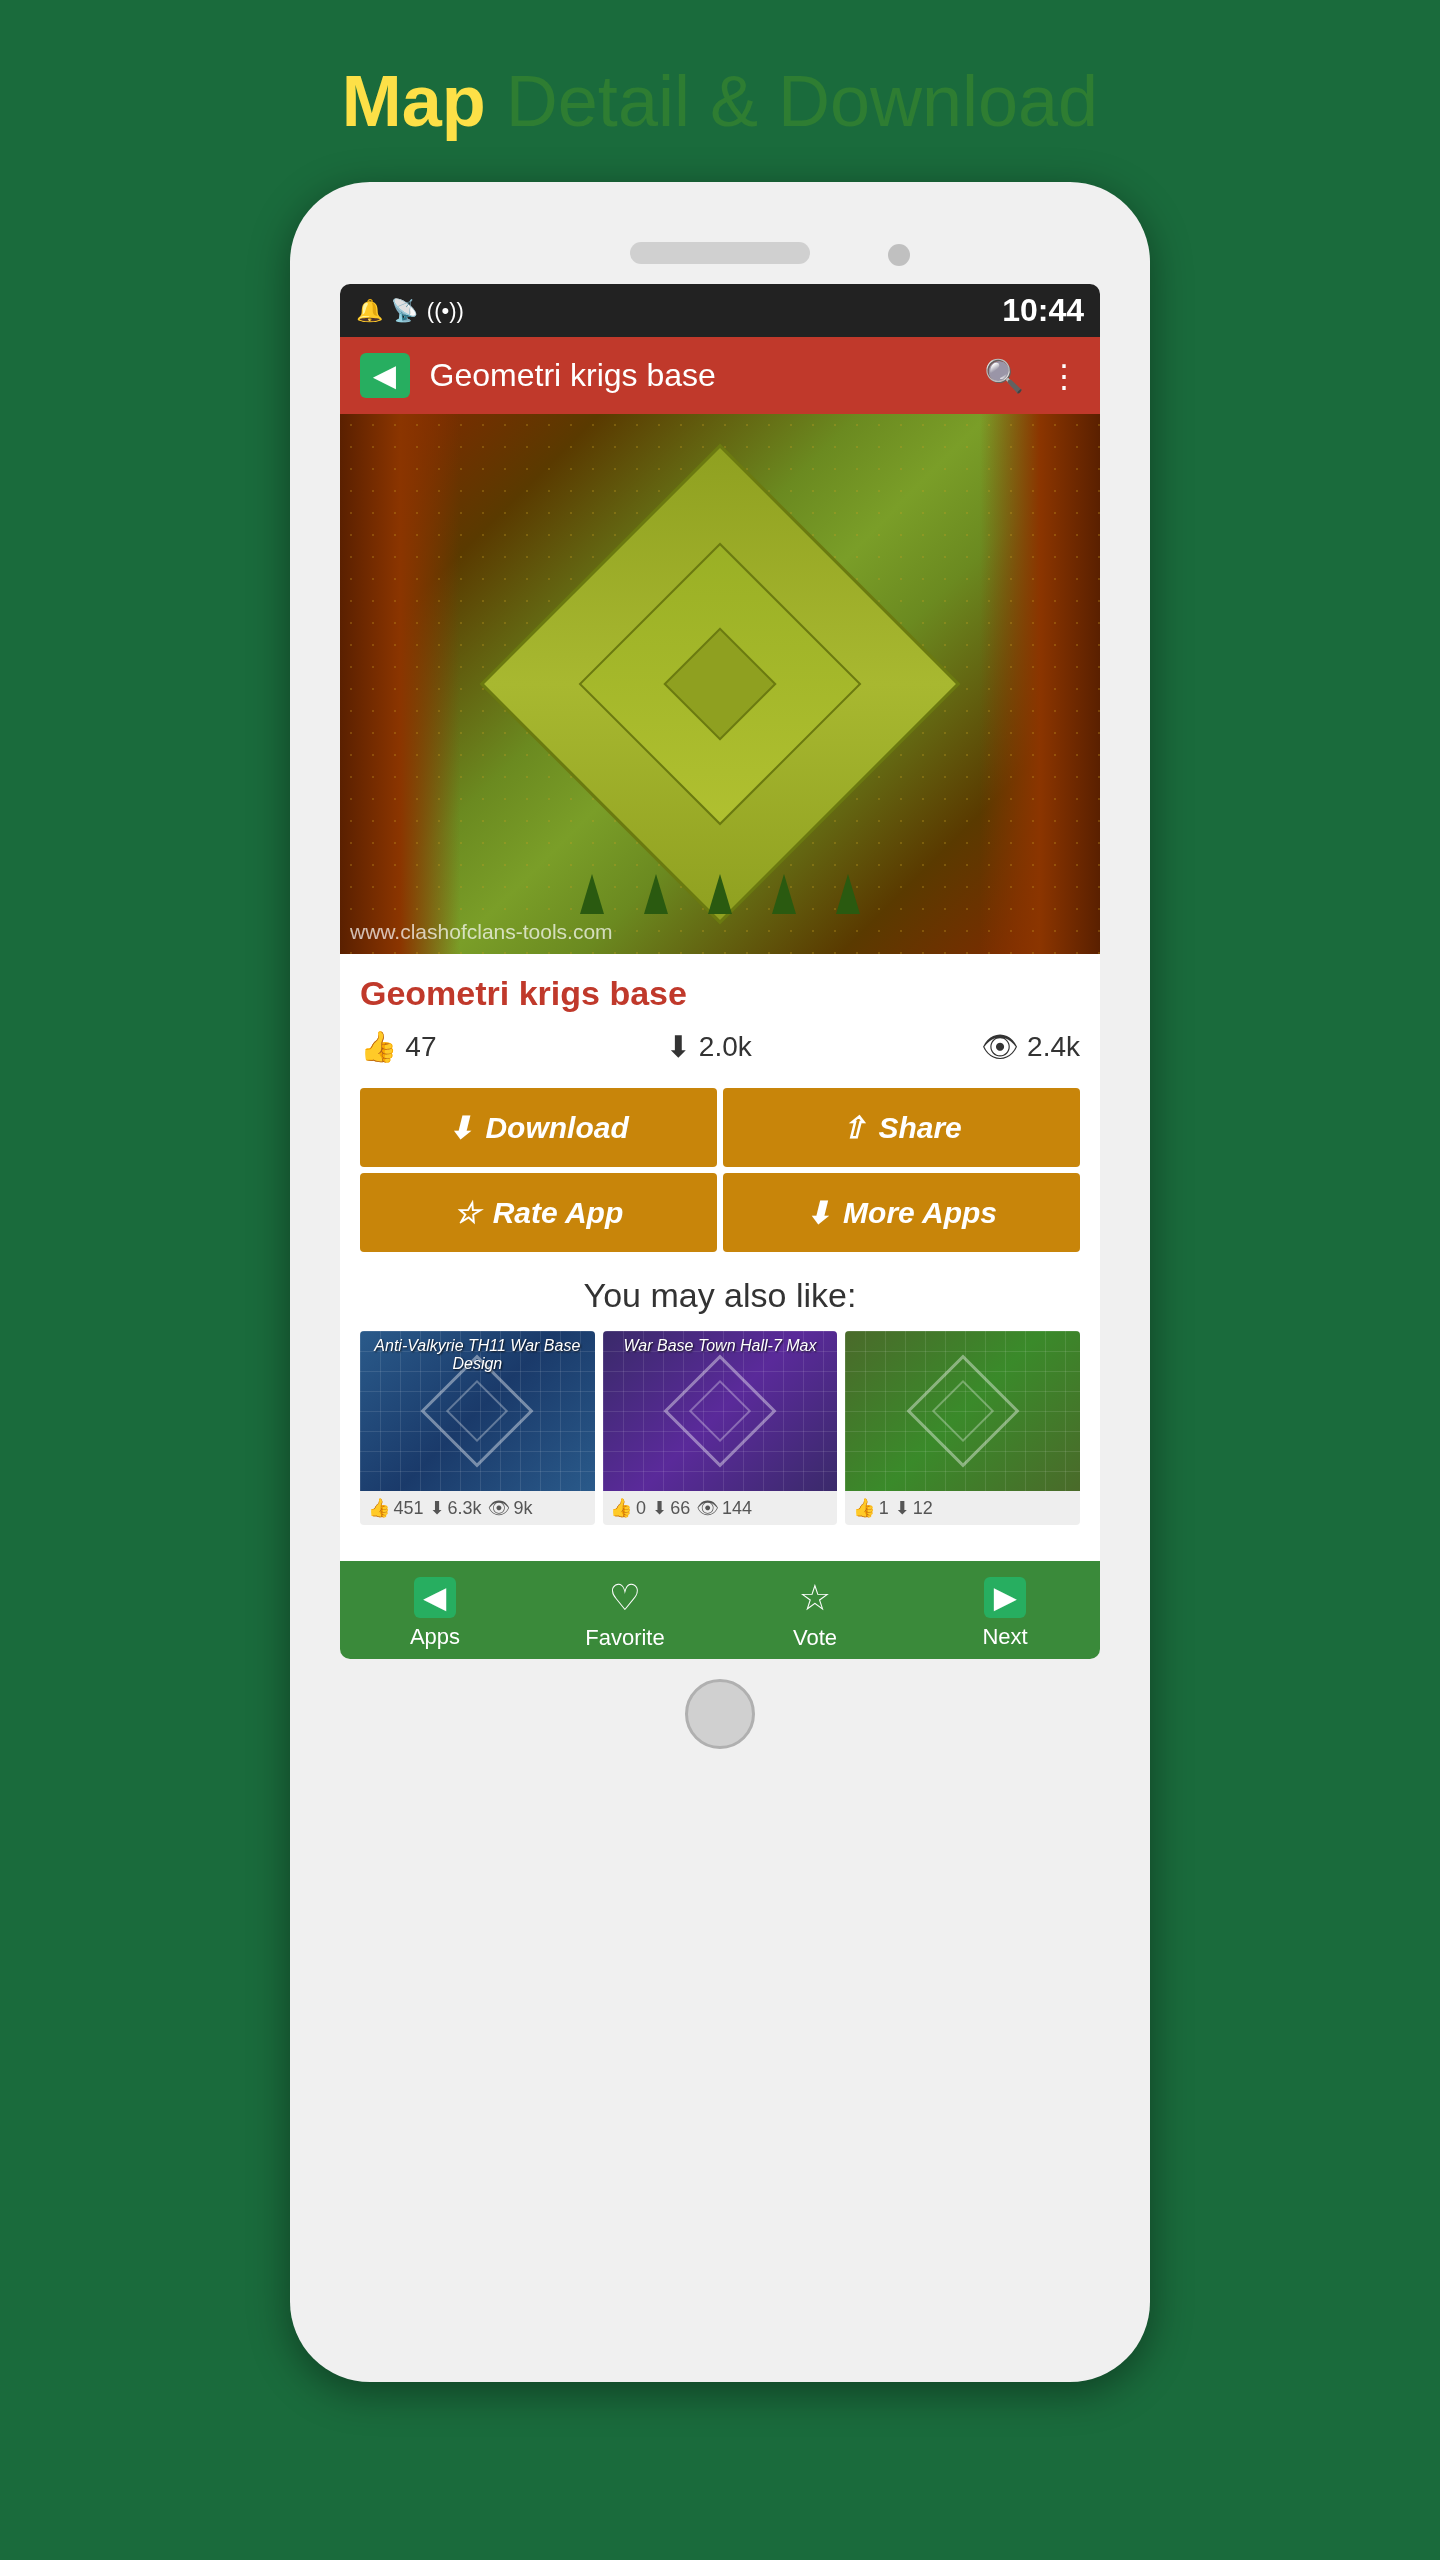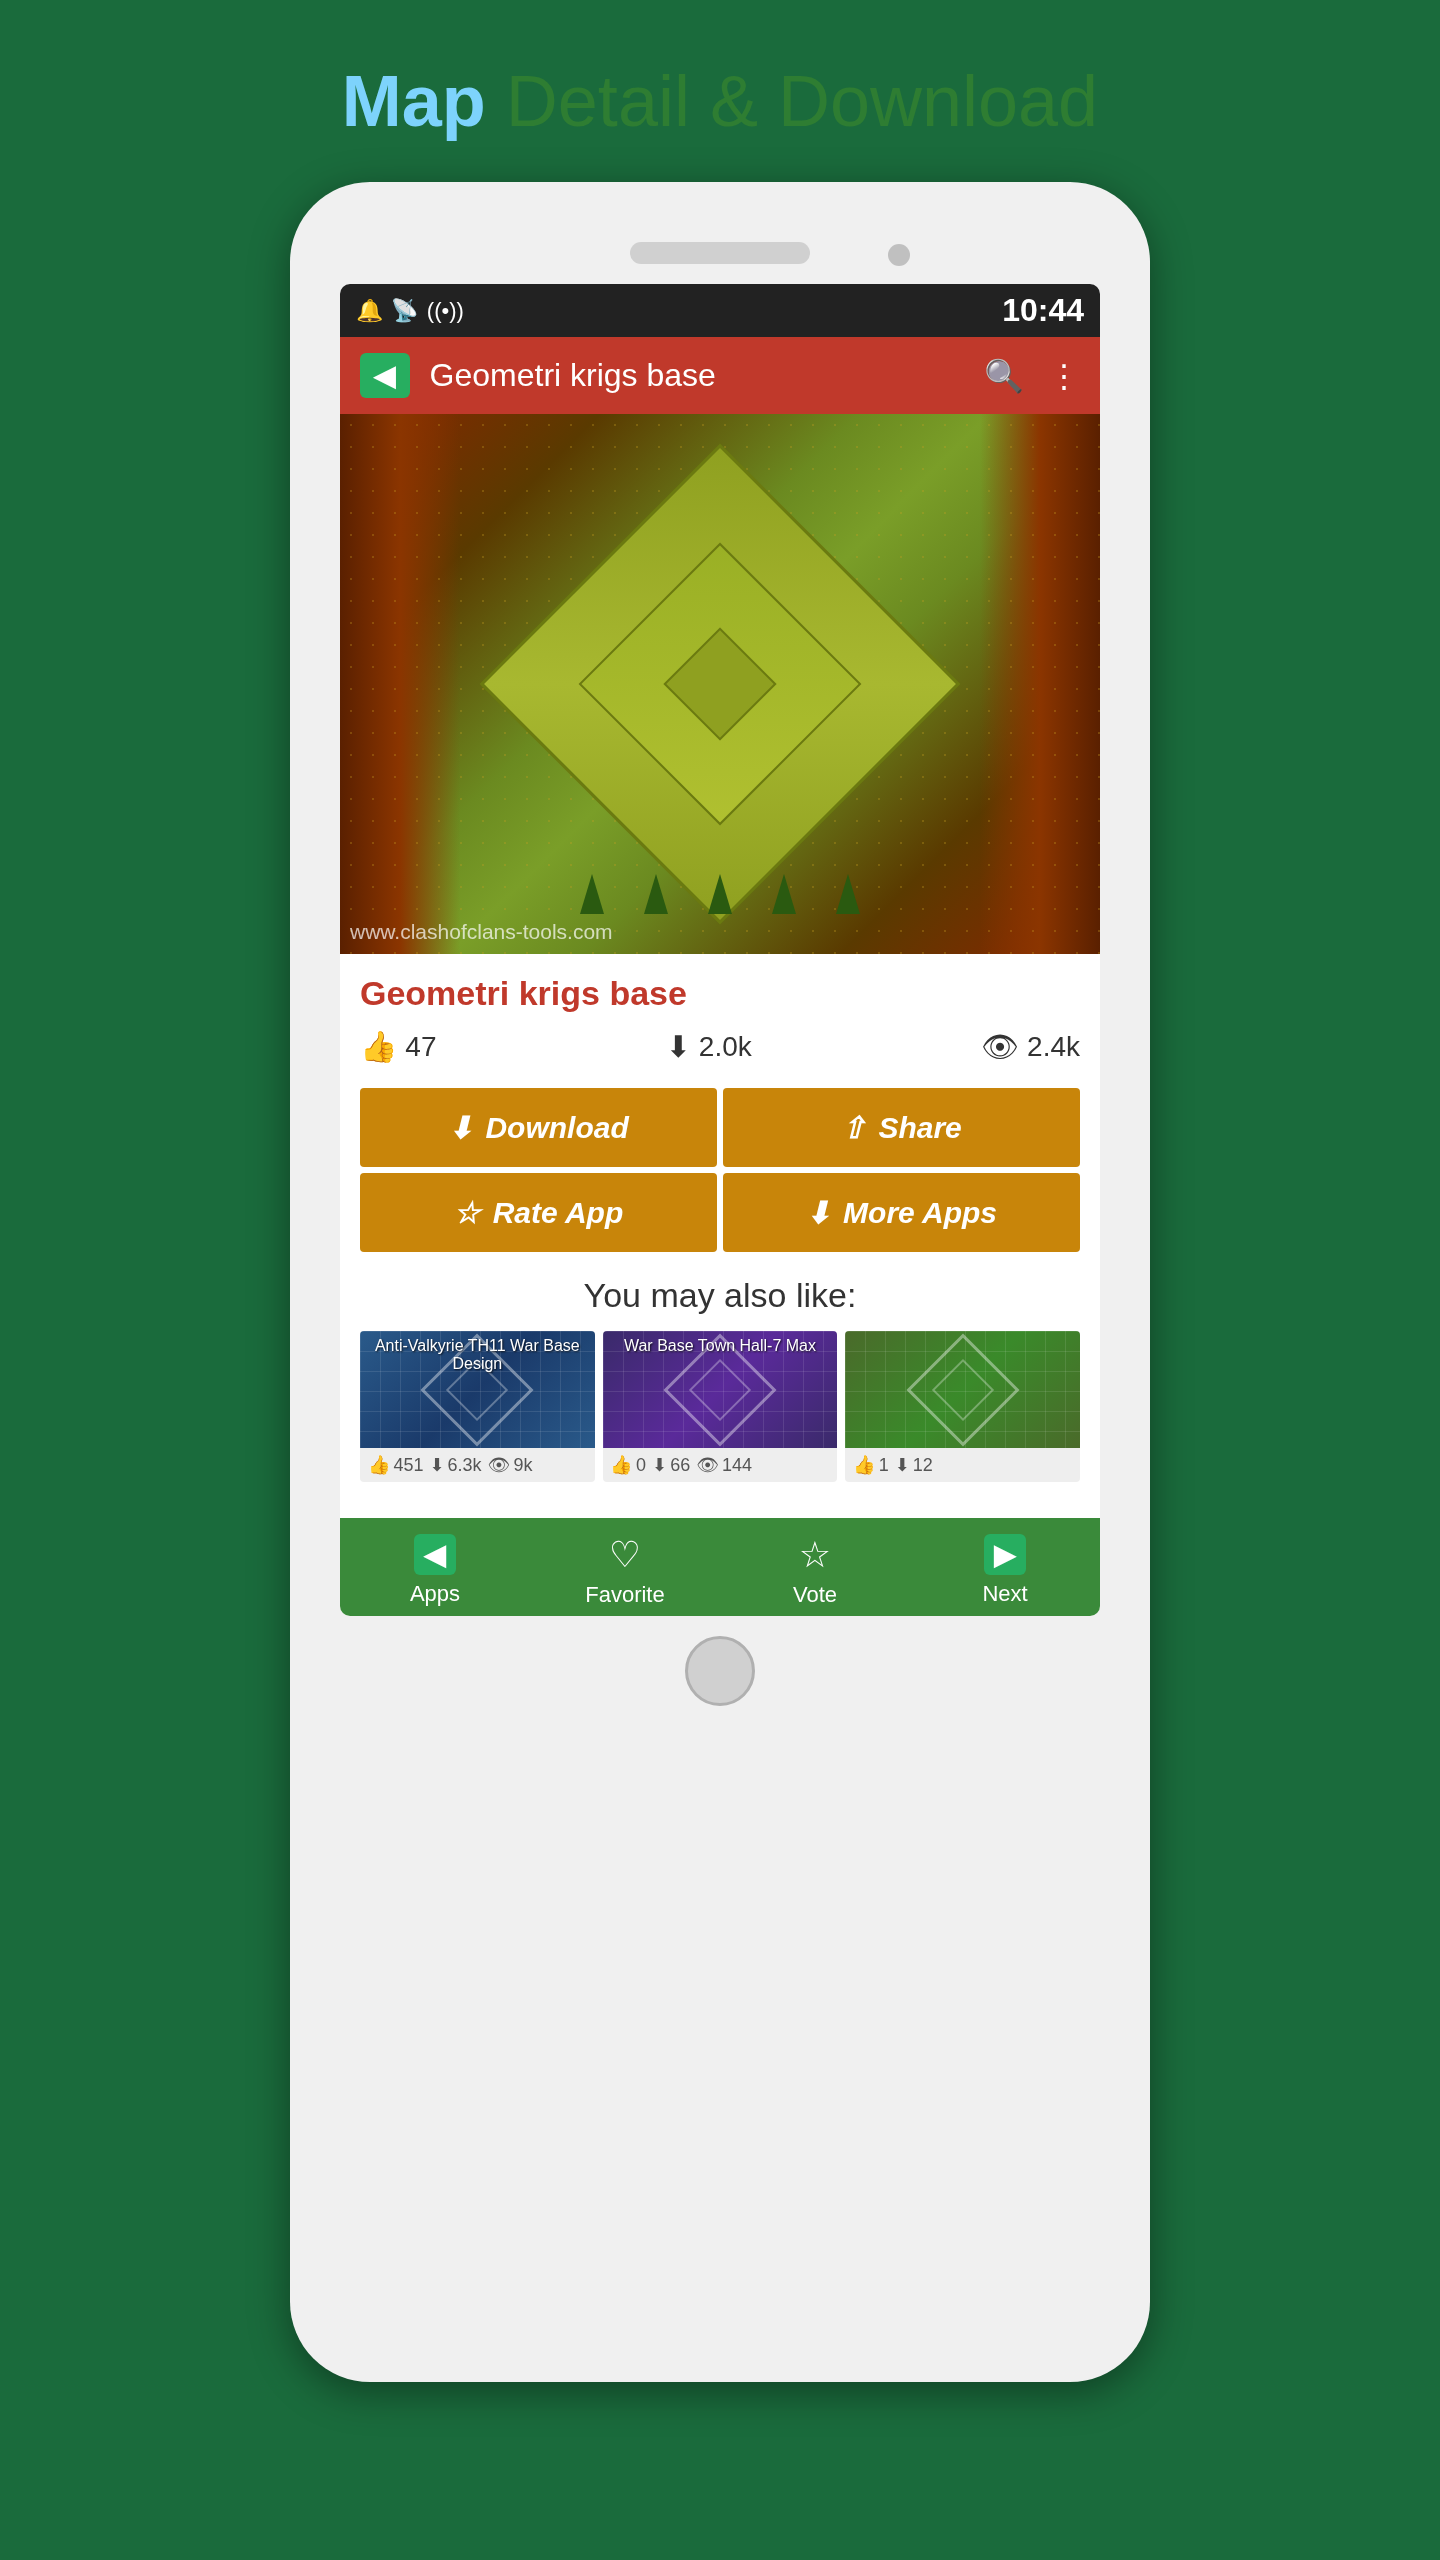--- a/index.html
+++ b/index.html
@@ -15,21 +15,21 @@
     }
     .page-title {
       text-align: center;
       padding: 60px 0 40px;
       font-size: 72px;
       font-weight: normal;
       color: #2e7d32;
     }
     .page-title span.bold {
       font-weight: bold;
-      color: #7dd3fc;
+      color: #fde047;
     }
     .phone-outer {
       background: #f0f0f0;
       border-radius: 80px;
       width: 860px;
       min-height: 2200px;
       padding: 60px 50px;
       box-shadow: 0 10px 40px rgba(0,0,0,0.4);
       position: relative;
     }
@@ -228,23 +228,24 @@
       gap: 8px;
       margin-bottom: 16px;
     }
     .suggestion-item {
       background: #eee;
       border-radius: 4px;
       overflow: hidden;
     }
     .suggestion-image {
       width: 100%;
-      height: 117px;
+      height: 160px;
       position: relative;
       overflow: hidden;
+      font-style: italic;
     }
     .suggestion-image-bg1 {
       background: linear-gradient(135deg, #2a5a8a 0%, #1a3a6a 50%, #2a5a8a 100%);
     }
     .suggestion-image-bg2 {
       background: linear-gradient(135deg, #3a2a6a 0%, #5a2a9a 50%, #3a2a6a 100%);
       padding-left: 28px;
     }
     .suggestion-image-bg3 {
       background: linear-gradient(135deg, #4a6a2a 0%, #3a8a2a 50%, #4a6a2a 100%);

